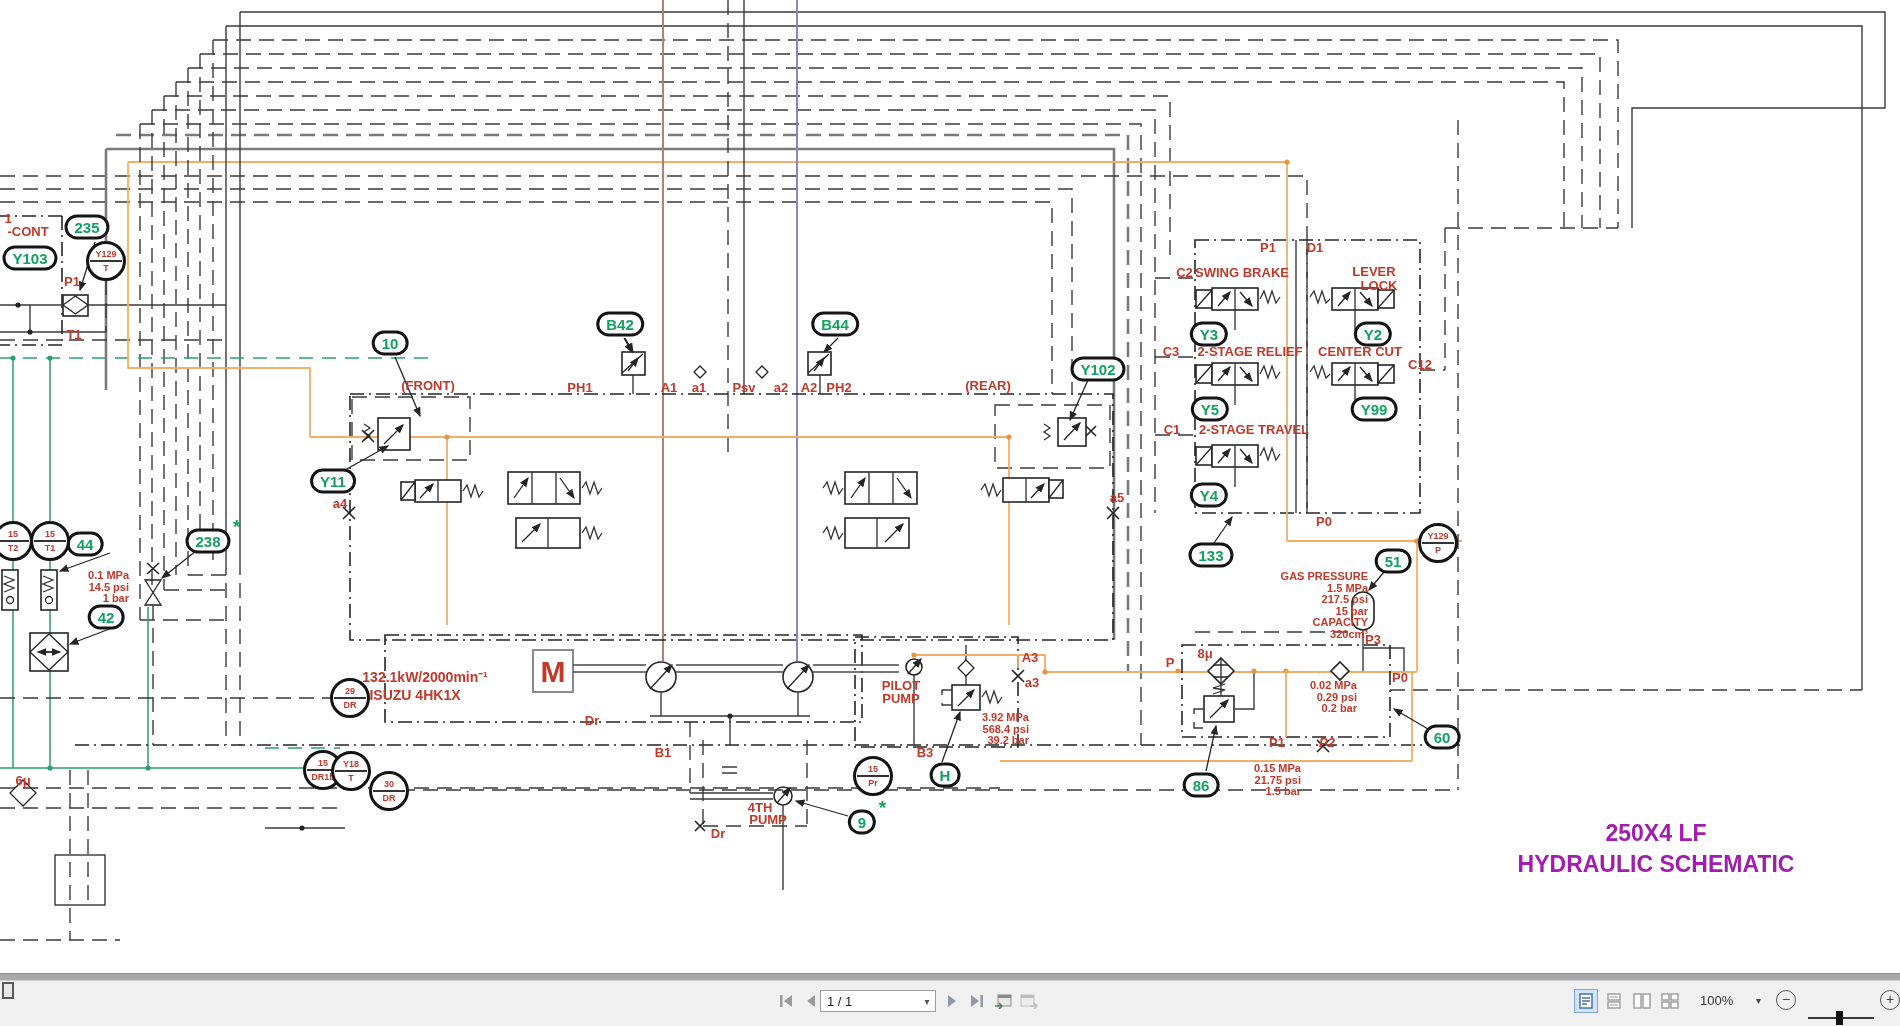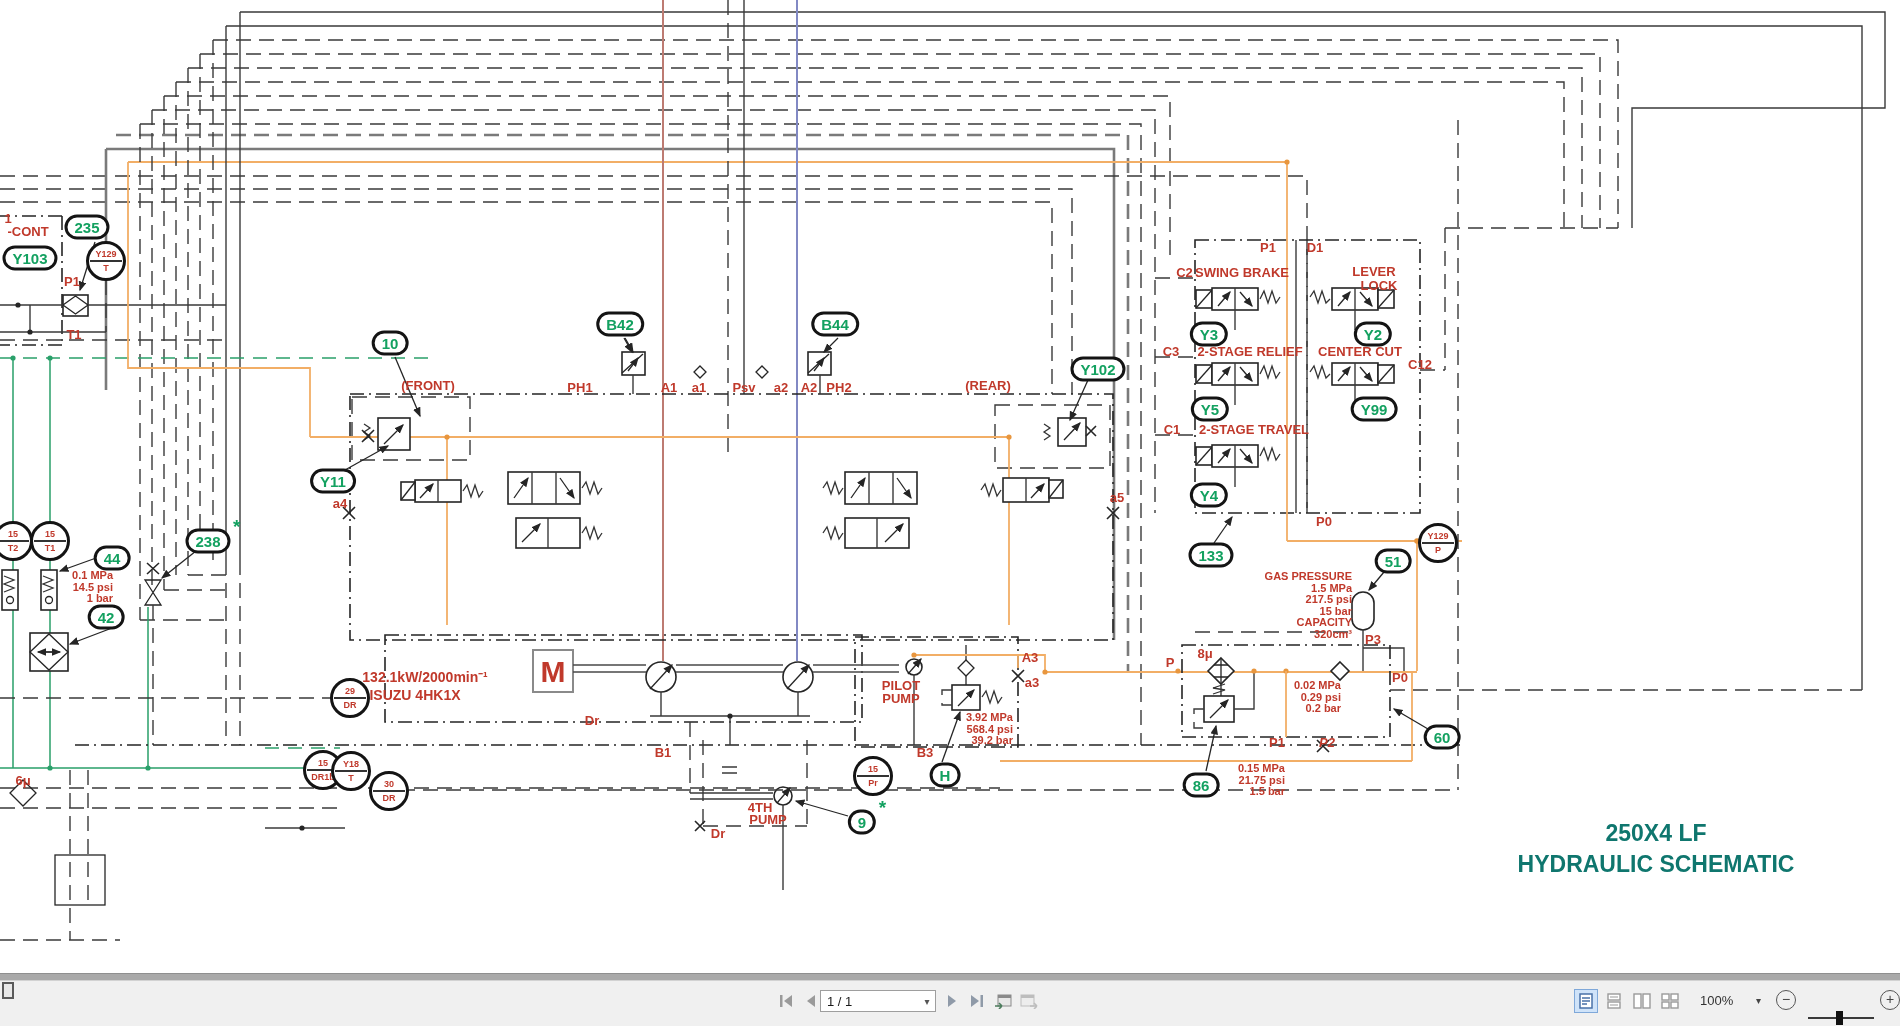--- a/index.html
+++ b/index.html
@@ -32,23 +32,23 @@
         border-radius:20px;padding:1px 7px;color:#13a160;font-weight:bold;font-size:15px;
         background:#fff;white-space:nowrap;line-height:17px;}
   .oval .ast{position:absolute;top:-14px;right:-13px;color:#13a160;font-size:19px;}
   .gauge{position:absolute;transform:translate(-50%,-50%);width:34px;height:34px;
         border:3px solid #141414;border-radius:50%;background:#fff;color:#c0392b;
         font-weight:bold;font-size:9px;text-align:center;display:flex;flex-direction:column;
         justify-content:center;}
   .gauge .t{border-bottom:2px solid #333;line-height:12px;margin:0 1px;}
   .gauge .b{line-height:12px;}
   .rblock{position:absolute;transform:translate(-100%,0);text-align:right;color:#c0392b;
-        font-weight:bold;font-size:11px;line-height:11.5px;white-space:nowrap;}
+        font-weight:bold;font-size:11px;line-height:11.5px;white-space:nowrap;margin-left:16px;}
   #title-block{position:absolute;left:1480px;top:818px;width:352px;text-align:center;
-        color:#0f766e;font-weight:bold;font-size:23px;line-height:31px;}
+        color:#a21caf;font-weight:bold;font-size:23px;line-height:31px;}
   
   #hscroll{position:absolute;left:0;top:973px;width:1900px;height:7px;background:#a9a9a9;
         border-top:1px solid #8f8f8f;}
   #toolbar{position:absolute;left:0;top:980px;width:1900px;height:46px;background:#f0f0f0;
         border-top:1px solid #d2d2d2;}
   .tbtn{position:absolute;top:8px;width:22px;height:24px;display:flex;align-items:center;
         justify-content:center;cursor:default;}
   #page-box{position:absolute;left:820px;top:9px;width:114px;height:20px;background:#fff;
         border:1px solid #9e9e9e;font-size:13px;color:#1a1a1a;display:flex;align-items:center;}
   #page-box .val{flex:1;padding-left:6px;}
@@ -403,21 +403,21 @@
         <div class="rlab" style="left: 760px; top: 807px;">4TH</div>
         <div class="rlab" style="left: 768px; top: 819px;">PUMP</div>
         <div class="rlab" style="left: 23px; top: 780px;">6μ</div>
         <div class="oval" style="left: 87px; top: 227px;">235</div>
         <div class="oval" style="left: 30px; top: 258px;">Y103</div>
         <div class="oval" style="left: 390px; top: 343px;">10</div>
         <div class="oval" style="left: 620px; top: 324px;">B42</div>
         <div class="oval" style="left: 835px; top: 324px;">B44</div>
         <div class="oval" style="left: 1098px; top: 369px;">Y102</div>
         <div class="oval" style="left: 333px; top: 481px;">Y11</div>
-        <div class="oval" style="left: 112px; top: 544px; margin-top: 14px;">44</div>
+        <div class="oval" style="left: 85px; top: 544px;">44</div>
         <div class="oval" style="left: 208px; top: 541px;">238<span class="ast">*</span></div>
         <div class="oval" style="left: 106px; top: 617px;">42</div>
         <div class="oval" style="left: 1209px; top: 334px; text-align: right;">Y3</div>
         <div class="oval" style="left: 1373px; top: 334px;">Y2</div>
         <div class="oval" style="left: 1210px; top: 409px;">Y5</div>
         <div class="oval" style="left: 1374px; top: 409px;">Y99</div>
         <div class="oval" style="left: 1209px; top: 495px;">Y4</div>
         <div class="oval" style="left: 1211px; top: 555px;">133</div>
         <div class="oval" style="left: 1393px; top: 561px;">51</div>
         <div class="oval" style="left: 1442px; top: 737px;">60</div>

